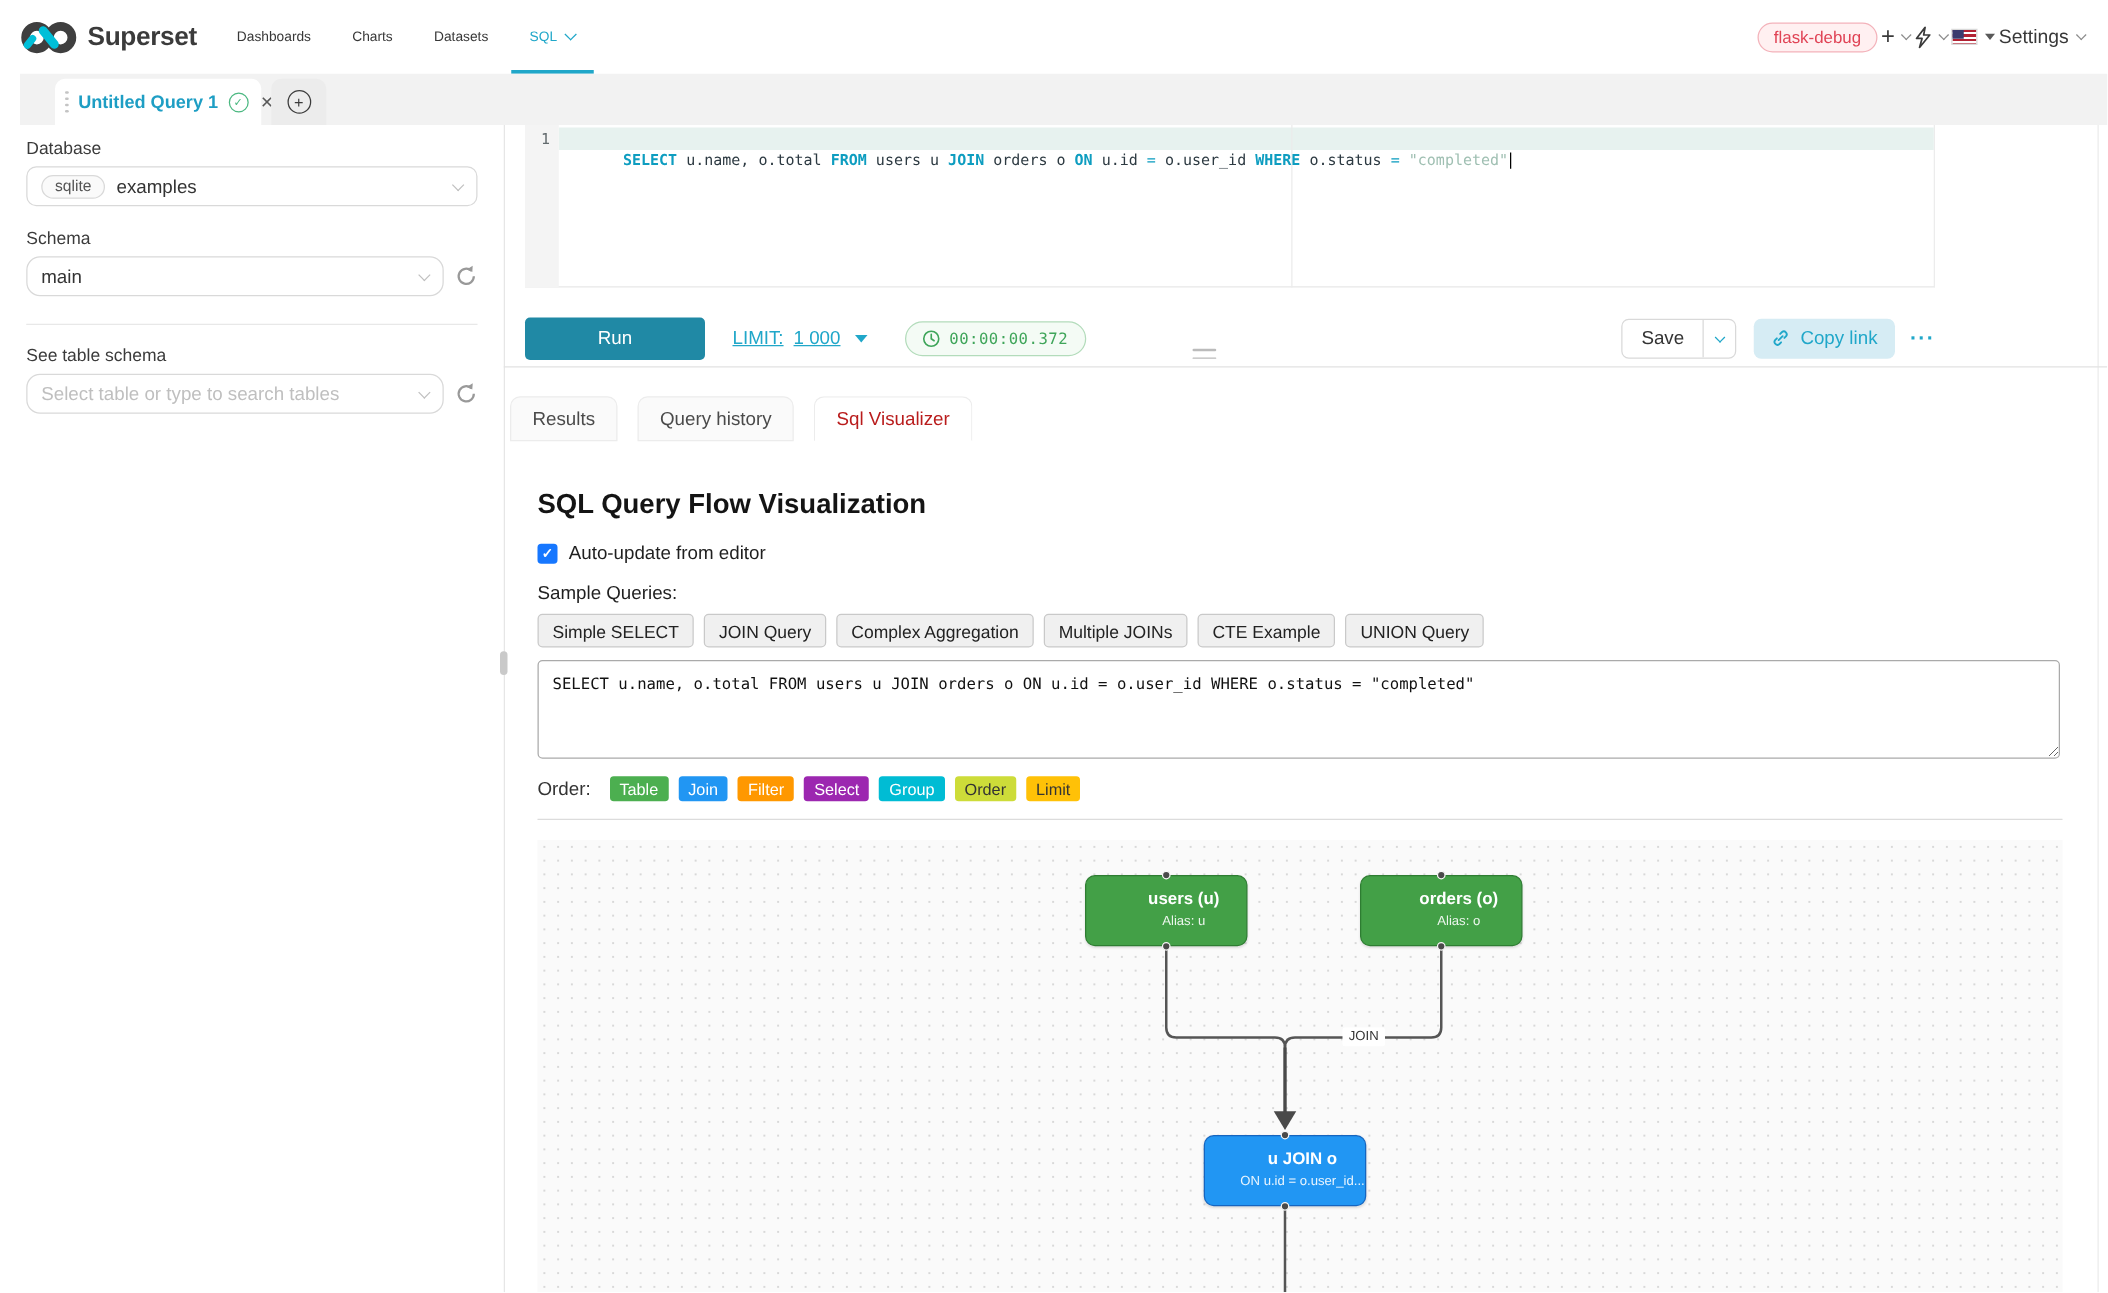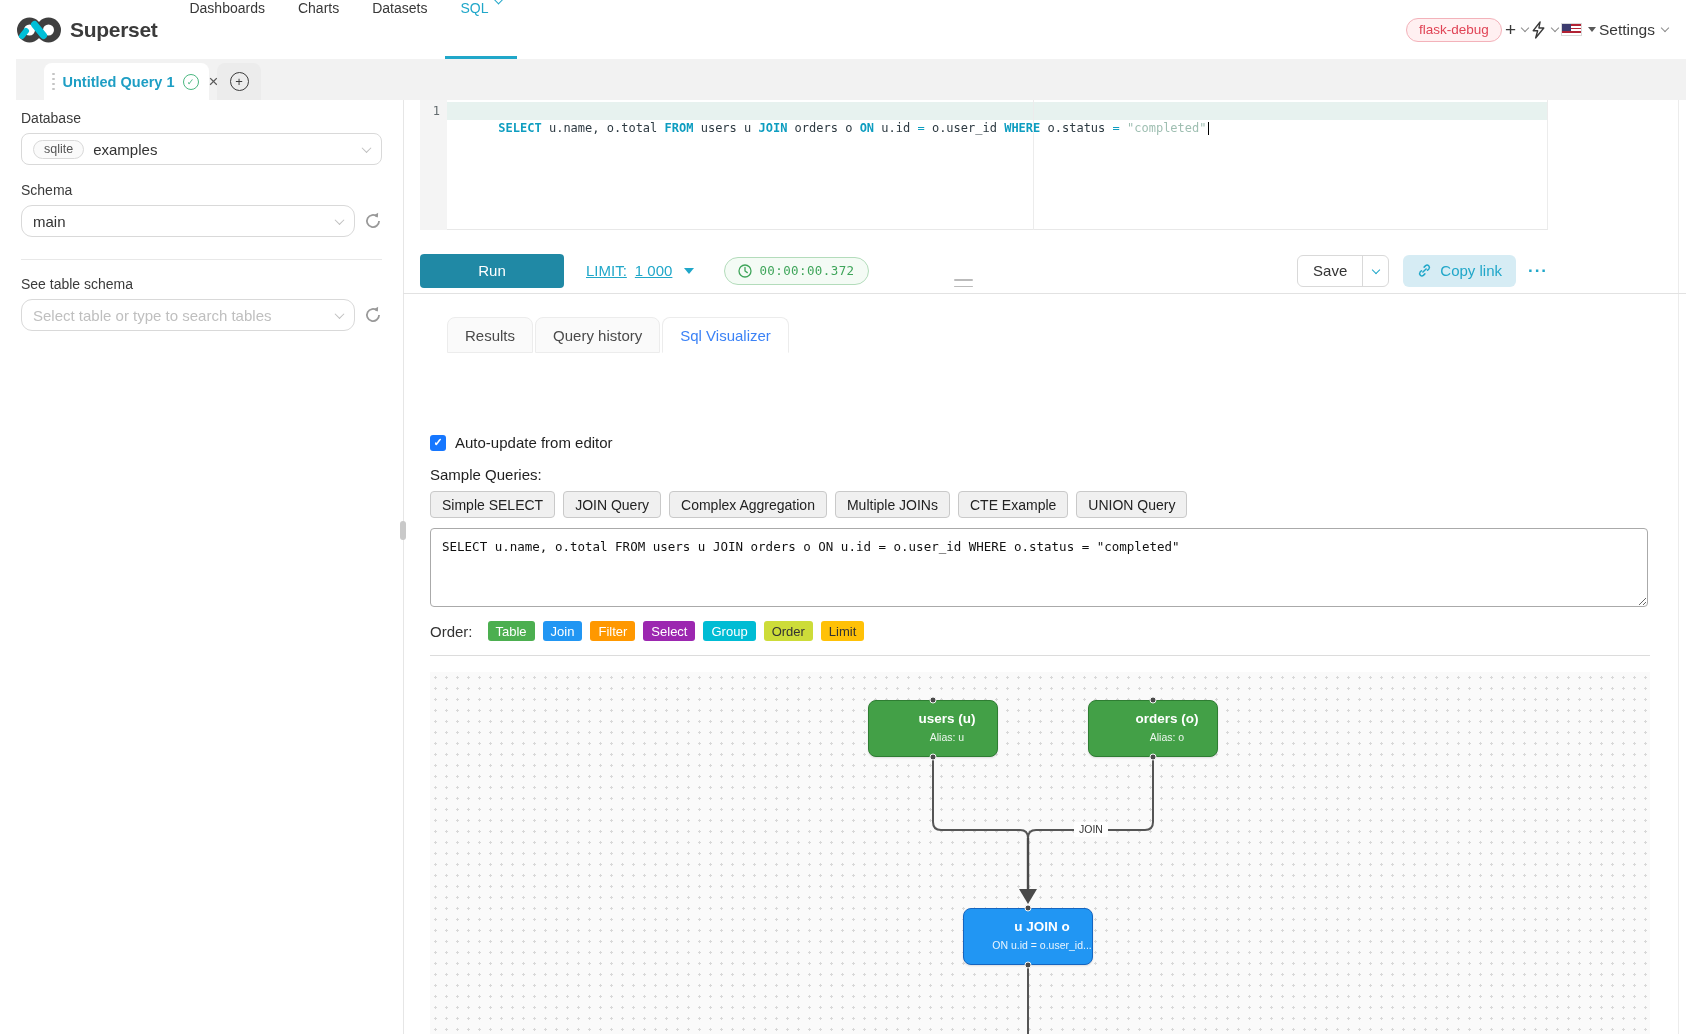--- a/index.html
+++ b/index.html
@@ -5,21 +5,21 @@
   * { margin:0; padding:0; box-sizing:border-box; }
   html,body { background:#fff; }
   body { font-family:"Liberation Sans", sans-serif; color:#333; }
   #app { position:relative; width:1686px; height:1034px; background:#fff; overflow:hidden; }
 
   
   .navbar { position:absolute; left:0; top:0; width:1686px; height:59px; background:#fff; display:flex; align-items:center; }
   .brand { display:flex; align-items:center; gap:8px; padding-left:16px; }
   .brand-name { font-size:21px; font-weight:700; color:#3b3b3b; letter-spacing:-0.3px; }
   .nav-menu { display:flex; align-items:center; margin-left:32px; gap:33px; height:59px; }
-  .nav-item { position:relative; height:59px; display:flex; align-items:flex-start; font-size:14px; color:#383838; cursor:pointer; }
+  .nav-item { position:relative; height:59px; display:flex; align-items:center; font-size:11px; color:#383838; cursor:pointer; }
   .nav-item.active { color:#20a7c9; }
   .nav-item.active::after { content:""; position:absolute; left:-15px; right:-15px; bottom:0; height:3px; background:#20a7c9; }
   .chev { width:7px; height:7px; border-right:1.7px solid currentColor; border-bottom:1.7px solid currentColor; transform:rotate(45deg); display:inline-block; margin-top:-4px; }
   .nav-item .chev { margin-left:7px; color:#20a7c9; }
   .nav-right { margin-left:auto; display:flex; align-items:center; gap:3px; padding-right:18px; }
   .env-badge { border:1px solid #f3b2ba; background:#fff0f1; color:#e04355; border-radius:12px; padding:3px 12px 4px; font-size:13.5px; }
   .icon-group { display:flex; align-items:center; gap:6px; cursor:pointer; }
   .icon-group .chev { color:#8c8c8c; width:6px; height:6px; }
   .plus-glyph { font-size:19px; color:#3a3a3a; line-height:1; }
   .flag { width:21px; height:13px; border:1px solid #d9d9d9; position:relative; background:repeating-linear-gradient(#b22234 0 1.8px, #fff 1.8px 3.6px); }
@@ -83,23 +83,23 @@
   .timer-text { font-family:"DejaVu Sans Mono", monospace; font-size:12.5px; letter-spacing:0.4px; }
   .toolbar-right { margin-left:auto; display:flex; align-items:center; }
   .save-split { display:flex; height:32px; border:1px solid #d9d9d9; border-radius:6px; background:#fff; overflow:hidden; cursor:pointer; }
   .save-main { padding:0 15px; display:flex; align-items:center; font-size:15px; color:#333; }
   .save-caret { width:26px; display:flex; align-items:center; justify-content:center; border-left:1px solid #d9d9d9; color:#20a7c9; }
   .save-caret .chev { width:6px; height:6px; margin-top:-2px; }
   .copylink-btn { margin-left:14px; height:32px; background:#d6ecf4; border:none; border-radius:6px; color:#20a7c9; font-size:15px; display:flex; align-items:center; gap:8px; padding:0 14px; cursor:pointer; }
   .more-dots { margin-left:12px; color:#20a7c9; font-size:17px; font-weight:bold; letter-spacing:1px; cursor:pointer; }
 
   
-  .south-tabs { position:absolute; left:447px; top:317px; display:flex; gap:2px; }
+  .south-tabs { position:absolute; left:408px; top:317px; display:flex; gap:16px; }
   .stab { height:36px; padding:0 17px; display:flex; align-items:center; font-size:15px; color:#4a4a4a; background:#fafafa; border:1px solid #ececec; border-radius:8px 8px 0 0; cursor:pointer; }
-  .stab.active { background:#fff; color:#3b82f6; border-bottom-color:#fff; }
+  .stab.active { background:#fff; color:#b91c1c; border-bottom-color:#fff; }
 
   
   .viz-title { position:absolute; left:430px; top:390px; font-size:22px; font-weight:700; color:#141414; }
   .auto-row { position:absolute; left:430px; top:434px; display:flex; align-items:center; gap:9px; }
   .checkbox { width:16px; height:16px; background:#1677ff; border-radius:3px; color:#fff; font-size:11px; font-weight:bold; display:flex; align-items:center; justify-content:center; cursor:pointer; }
   .auto-label { font-size:15px; color:#1f1f1f; }
   .sample-label { position:absolute; left:430px; top:466px; font-size:15px; color:#1f1f1f; }
   .sample-row { position:absolute; left:430px; top:491px; display:flex; gap:8px; }
   .sample-btn { height:27px; padding:0 11px; background:#f0f0f0; border:1px solid #c9c9c9; border-radius:4px; font-size:14px; color:#222; font-family:"Liberation Sans", sans-serif; cursor:pointer; }
   .sql-textarea { position:absolute; left:430px; top:528px; width:1218px; height:79px; border:1px solid #aaa; border-radius:4px; padding:9px 11px; font-family:"DejaVu Sans Mono", monospace; font-size:12.5px; color:#111; resize:both; outline:none; line-height:1.45; }
@@ -291,20 +291,21 @@
         <span>Results</span>
       </div>
     <div class="stab">
         <span>Query history</span>
       </div>
     <div class="stab active">
         <span>Sql Visualizer</span>
       </div>
   </div>
 
+  <div class="viz-title">SQL Query Flow Visualization</div>
 
   <div class="auto-row">
     <span class="checkbox">✓</span>
     <span class="auto-label">Auto-update from editor</span>
   </div>
 
   <div class="sample-label">Sample Queries:</div>
 
   <div class="sample-row">
     <button class="sample-btn">Simple SELECT</button>

